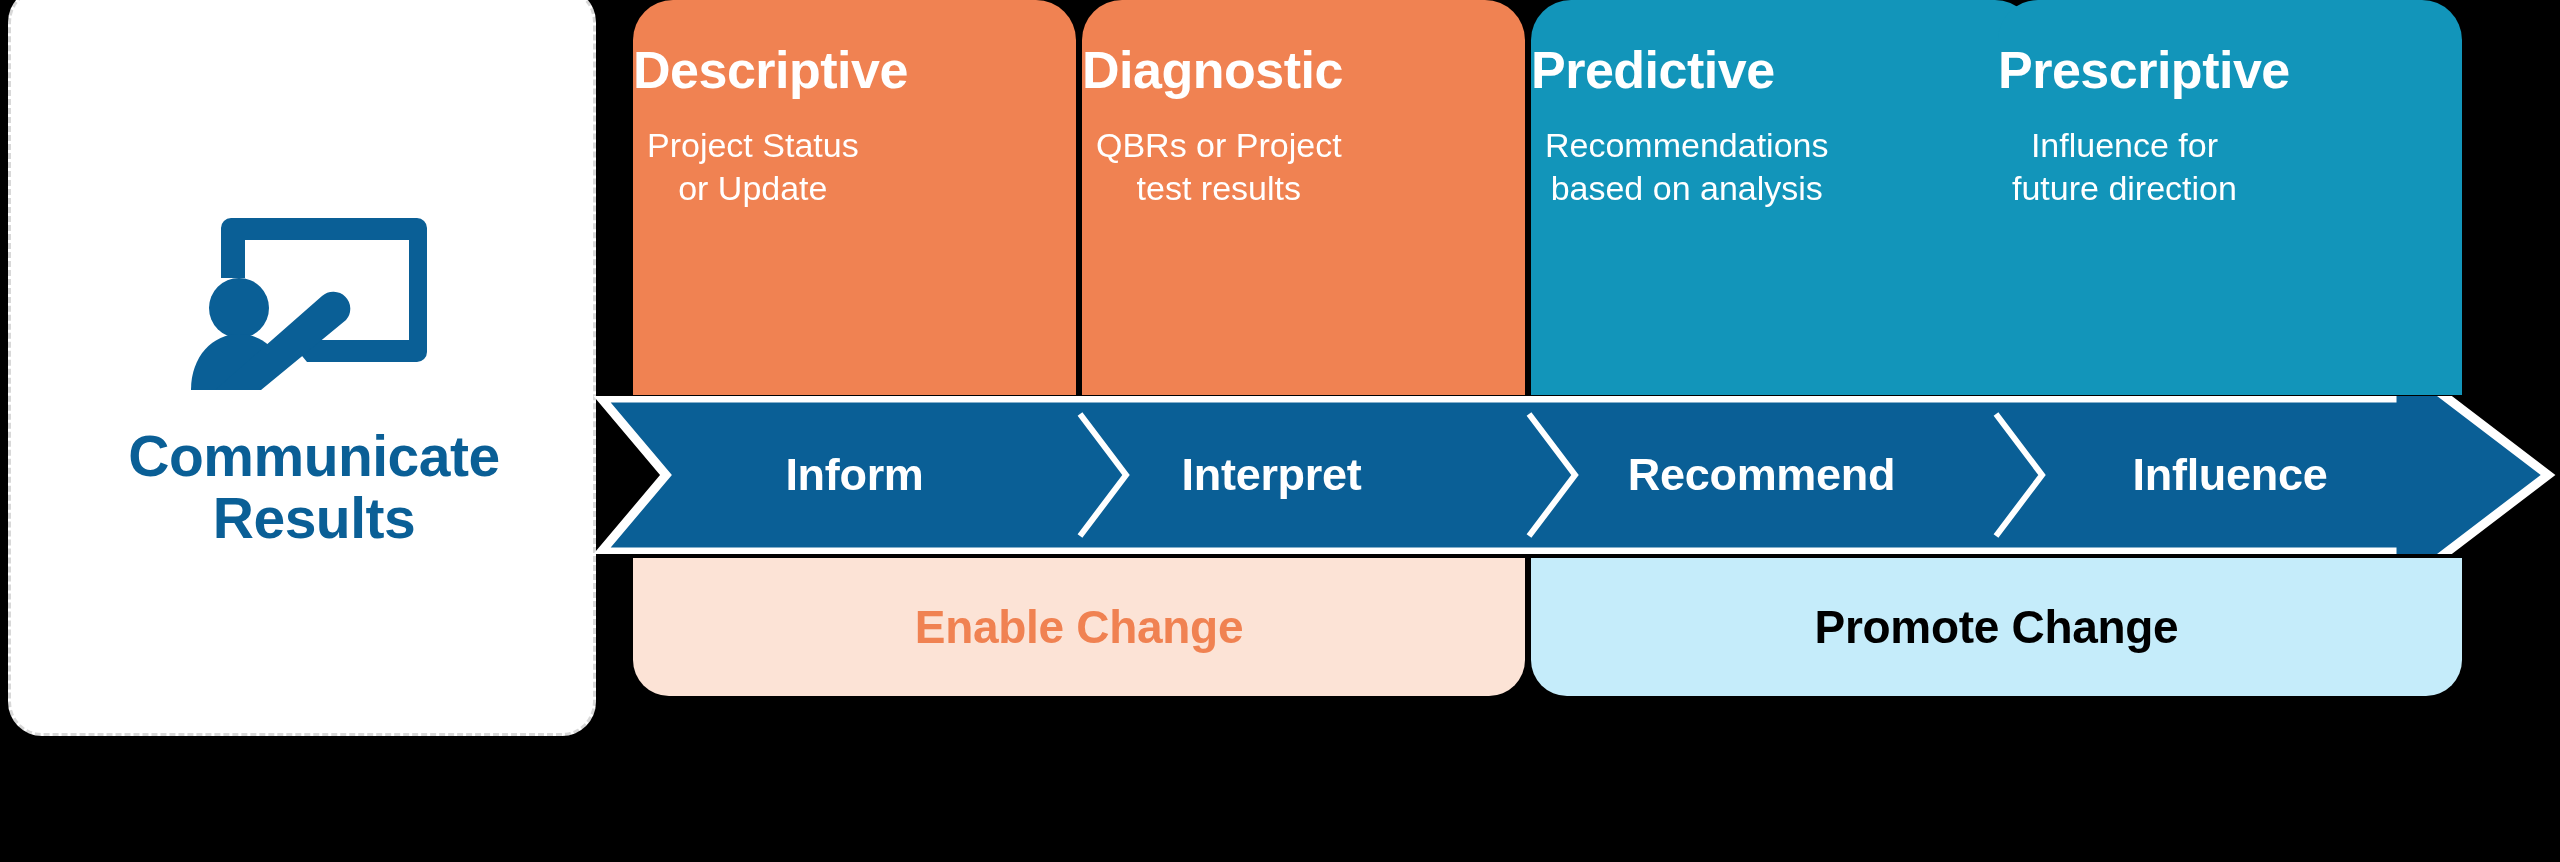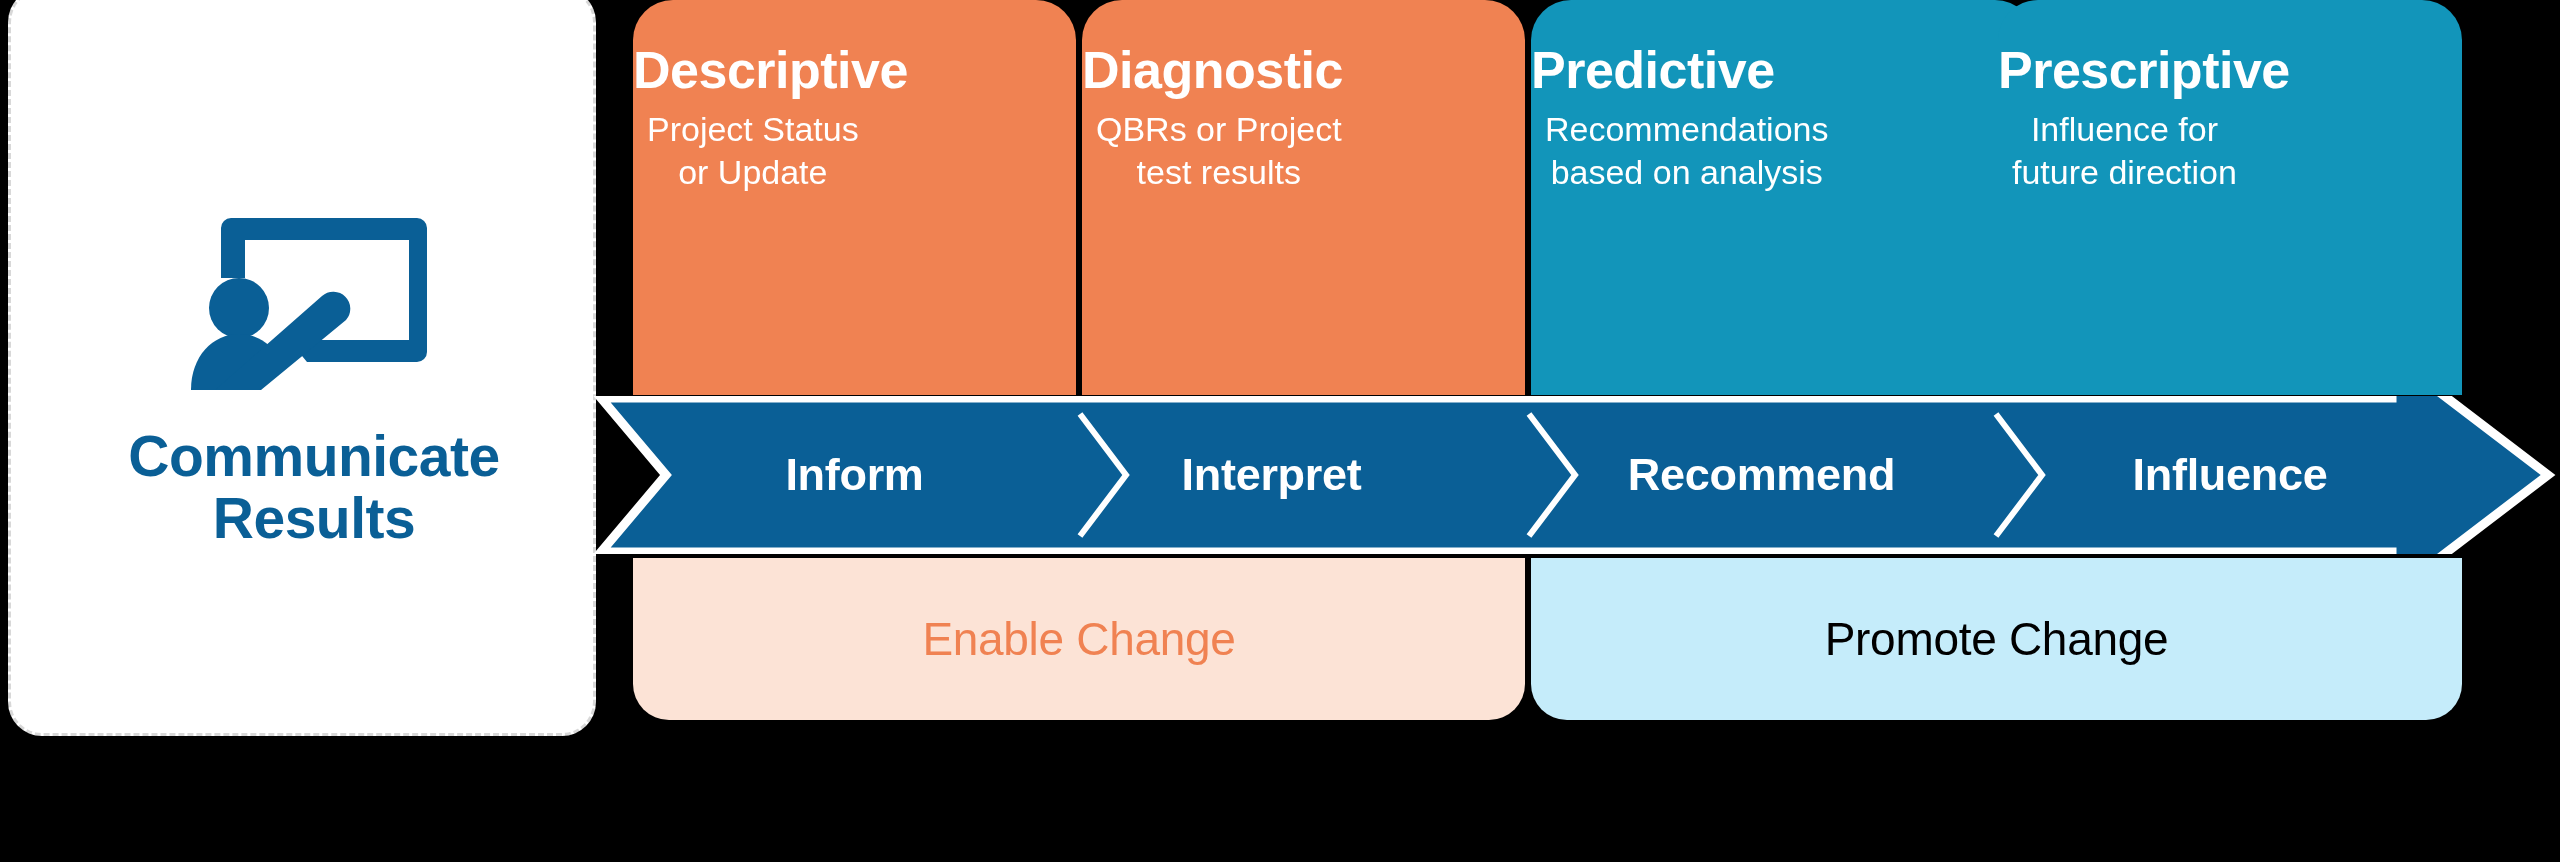--- a/index.html
+++ b/index.html
@@ -22,21 +22,21 @@
 
   
   .cards{position:absolute;left:0;top:0;width:2560px;height:395px;}
   .card{
     position:absolute;top:0px;height:395px;
     border-radius:40px 40px 0 0;
     display:flex;flex-direction:column;align-items:flex-start;
     color:#fff;text-align:center;box-sizing:border-box;padding-top:44px;
   }
   .card .c-title{font-size:52px;font-weight:bold;line-height:1;letter-spacing:-0.5px;}
-  .card .c-sub{font-size:34px;font-weight:normal;line-height:1.26;margin-top:12px;padding:0 14px;}
+  .card .c-sub{font-size:34px;font-weight:normal;line-height:1.26;margin-top:28px;padding:0 14px;}
   .card.orange{background:#F08252;}
   .card.teal{background:#1295BA;}
 
   .card.k0{left:633px;width:443px;}
   .card.k1{left:1082px;width:443px;}
   .card.k2{left:1531px;width:504px;}
   .card.k3{left:1998px;width:464px;}
 
   
   .band-wrap{position:absolute;left:0;top:396px;width:2496px;height:158px;}
@@ -47,23 +47,23 @@
     color:#fff;font-size:45px;font-weight:bold;letter-spacing:-0.3px;
   }
   .band-label.b0{left:633px;width:443px;}
   .band-label.b1{left:1050px;width:443px;}
   .band-label.b2{left:1531px;width:461px;}
   .band-label.b3{left:1998px;width:464px;}
 
   
   .footers{position:absolute;left:0;top:558px;width:2560px;height:178px;}
   .footer{
-    position:absolute;top:0;height:162px;border-radius:0 0 36px 36px;
+    position:absolute;top:0;height:138px;border-radius:0 0 36px 36px;
     display:flex;align-items:center;justify-content:center;
-    font-size:46px;font-weight:normal;letter-spacing:-0.3px;box-sizing:border-box;
+    font-size:46px;font-weight:bold;letter-spacing:-0.3px;box-sizing:border-box;
   }
   .footer.enable{left:633px;width:892px;background:#FCE3D6;color:#F08252;}
   .footer.promote{left:1531px;width:931px;background:#C5ECFA;color:#000000;}
 </style>
 </head>
 <body>
 
 <div id="stage">
 
   <div class="left-card">

